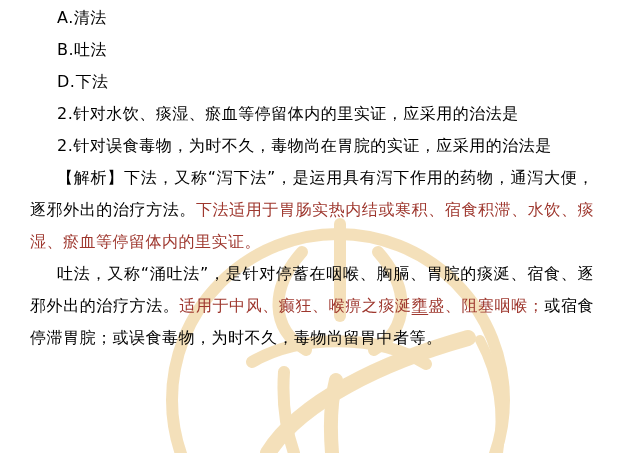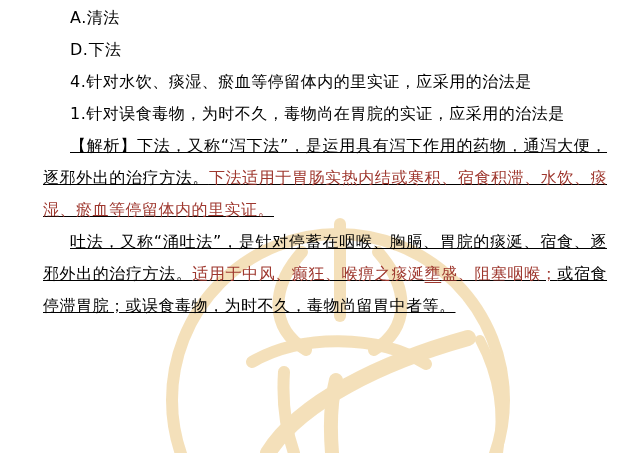--- a/index.html
+++ b/index.html
@@ -11,24 +11,24 @@
     font-size:16px; line-height:32px;
     color:#000000;
     letter-spacing:0.5px;
   }
   .watermark {
     position:absolute; left:0; top:0; width:622px; height:453px;
     z-index:0; pointer-events:none;
   }
   .wm-stroke { fill:none; stroke:var(--wm,#f0d49e); }
   .content {
-    position:absolute; left:43px; top:2px; width:564px; z-index:1;
+    position:absolute; left:30px; top:2px; width:564px; z-index:1;
   }
   .line { text-indent:27px; white-space:nowrap; }
-  p.para { margin:0; text-indent:27px; text-align:justify;text-decoration:underline; }
+  p.para { margin:0; text-indent:27px; text-align:justify; }
   .hl { color:var(--highlight,#9e372e); }
   .hl-u {
     color:var(--highlight,#9e372e);
     text-decoration:underline;
     text-underline-offset:3px;
   }
 </style>
 </head>
 <body style="background: rgb(255, 255, 255); color: rgb(0, 0, 0);">
 
@@ -42,23 +42,24 @@
     <path d="M268 453 C300 402 382 362 468 338" stroke-width="16"></path>
     <path d="M284 372 C282 402 286 430 294 453"></path>
     <path d="M336 380 C330 404 330 428 332 453" stroke-width="14"></path>
     <path d="M480 340 C500 378 504 414 498 453" stroke-width="10"></path>
   </g>
 </svg>
 
 <div class="content">
 
   <div class="line">A.清法</div>
+  <div class="line">B.吐法</div>
   <div class="line">D.下法</div>
 
-  <div class="line">4.针对水饮、痰湿、瘀血等停留体内的里实证，应采用的治法是</div>
-  <div class="line">1.针对误食毒物，为时不久，毒物尚在胃脘的实证，应采用的治法是</div>
+  <div class="line">2.针对水饮、痰湿、瘀血等停留体内的里实证，应采用的治法是</div>
+  <div class="line">2.针对误食毒物，为时不久，毒物尚在胃脘的实证，应采用的治法是</div>
 
 
   <p class="para"><span>【解析】</span><span>下法，又称“泻下法”，是运用具有泻下作用的药物，通泻大便，逐邪外出的治疗方法。</span><span class="hl">下法适用于胃肠实热内结或寒积、宿食积滞、水饮、痰湿、瘀血等停留体内的里实证。</span></p>
 
   <p class="para"><span>吐法，又称“涌吐法”，是针对停蓄在咽喉、胸膈、胃脘的痰涎、宿食、逐邪外出的治疗方法。</span><span class="hl">适用于中风、癫狂、喉痹之痰涎</span><span class="hl-u">壅</span><span class="hl">盛、阻塞咽喉；</span><span>或宿食停滞胃脘；或误食毒物，为时不久，毒物尚留胃中者等。</span></p>
 
 </div>
 
 </body></html>

